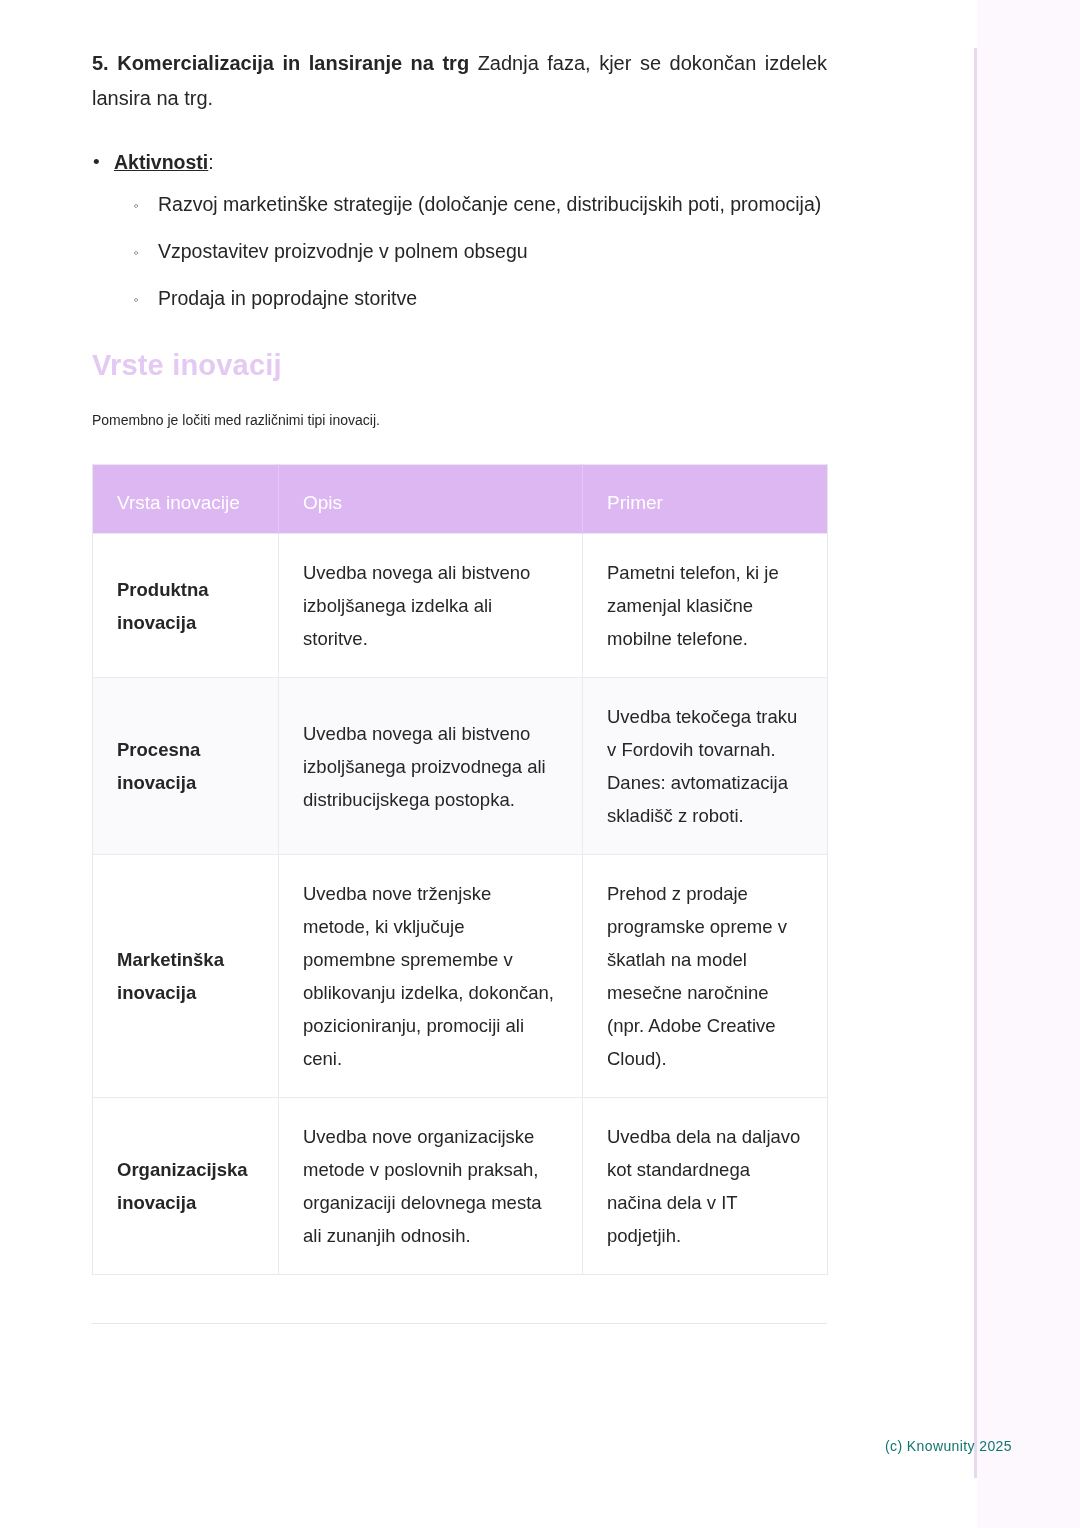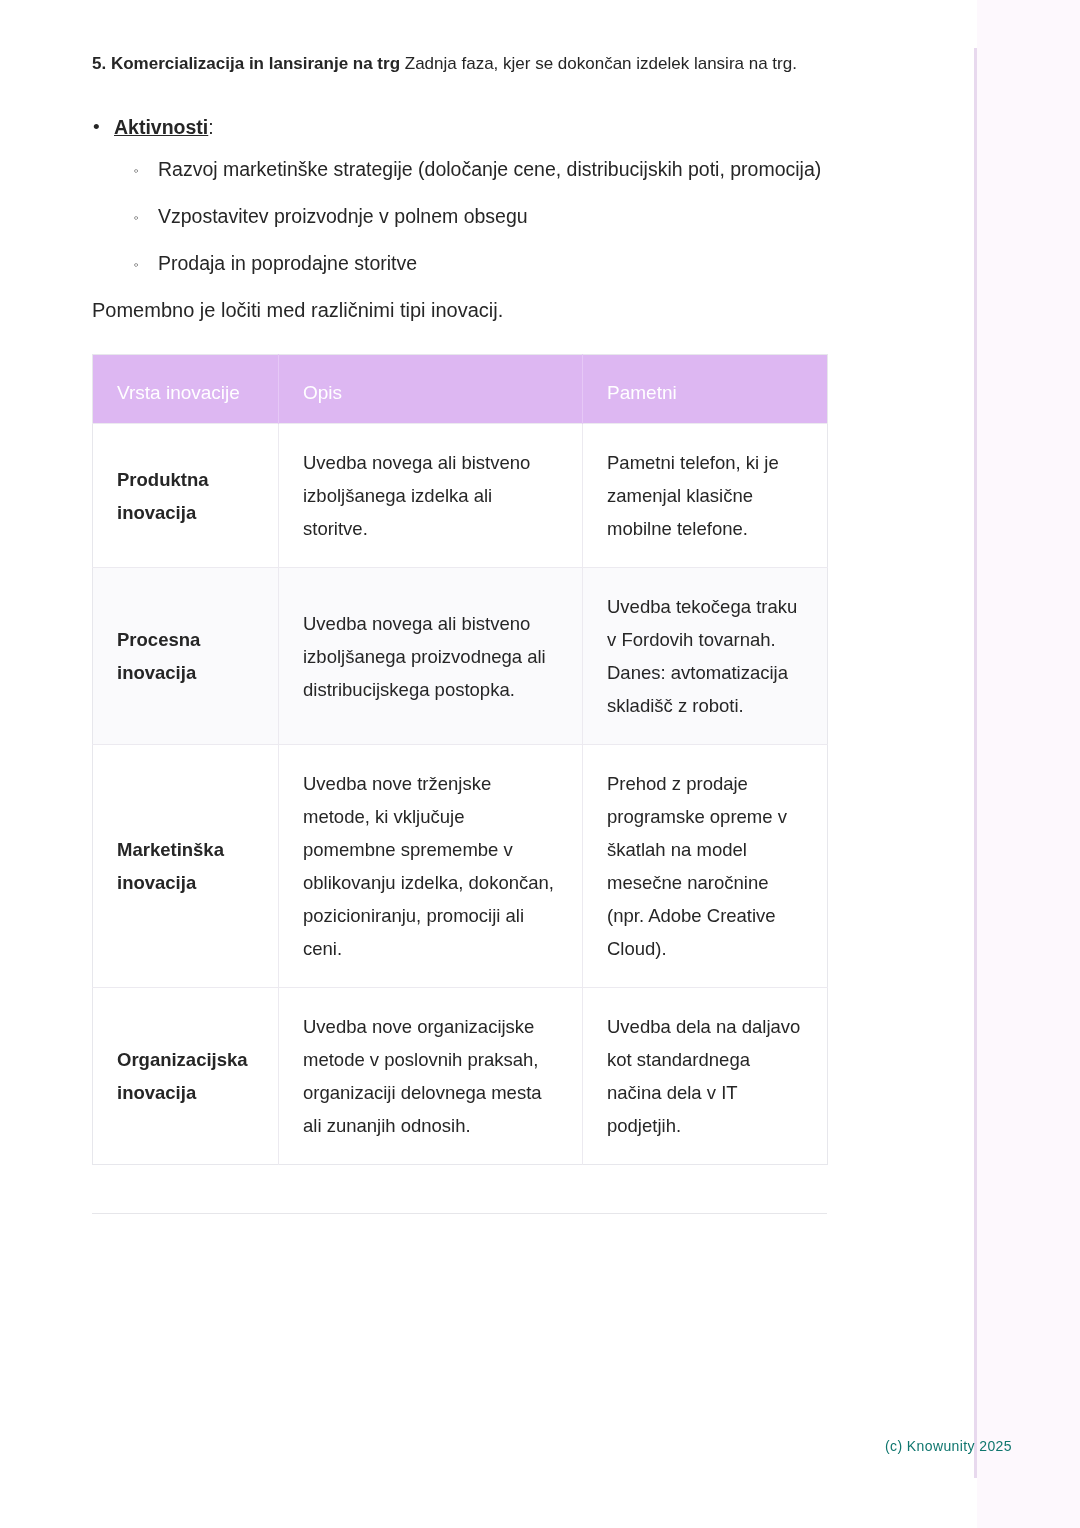--- a/index.html
+++ b/index.html
@@ -40,21 +40,21 @@
     height: 1430px;
     background: #e8d9ee;
   }
   .content {
     position: absolute;
     left: 92px;
     top: 46px;
     width: 735px;
   }
   .intro-para {
-    font-size: 17px;
+    font-size: 20px;
     line-height: 35px;
     text-align: justify;
     color: #262626;
     margin: 0 0 30px 0;
   }
   .intro-para b {
     font-weight: bold;
   }
   ul.level1 {
     margin: 0 0 0 0;
@@ -99,21 +99,21 @@
     color: #262626;
   }
   h2.section-title {
     font-size: 29px;
     font-weight: bold;
     color: #e4c9f2;
     margin: 34px 0 22px 0;
     letter-spacing: 0.2px;
   }
   p.lead {
-    font-size: 20px;
+    font-size: 14px;
     line-height: 32px;
     color: #262626;
     margin: 0 0 28px 0;
   }
   table.info-table {
     border-collapse: collapse;
     width: 735px;
     table-layout: fixed;
     border: 1px solid #e7e7ec;
   }
@@ -193,34 +193,35 @@
             <span>Vzpostavitev proizvodnje v polnem obsegu</span>
           </li>
           <li>
             <span class="obullet">◦</span>
             <span>Prodaja in poprodajne storitve</span>
           </li>
         </ul>
       </li>
     </ul>
 
+    <h2 class="section-title">Vrste inovacij</h2>
 
     <p class="lead">Pomembno je ločiti med različnimi tipi inovacij.</p>
 
     <table class="info-table">
       <colgroup>
         <col class="col1">
         <col class="col2">
         <col class="col3">
       </colgroup>
       <thead>
         <tr>
           <th>Vrsta inovacije</th>
           <th>Opis</th>
-          <th>Pametni</th>
+          <th>Primer</th>
         </tr>
       </thead>
       <tbody>
         <tr>
           <td class="rowlabel">Produktna inovacija</td>
           <td>Uvedba novega ali bistveno izboljšanega izdelka ali storitve.</td>
           <td>Pametni telefon, ki je zamenjal klasične mobilne telefone.</td>
         </tr>
         <tr class="alt">
           <td class="rowlabel">Procesna inovacija</td>

